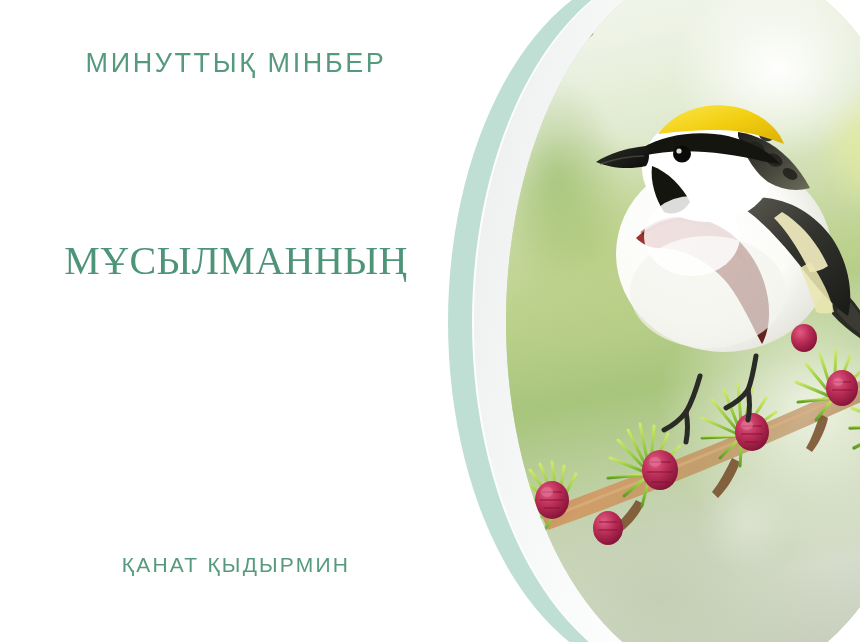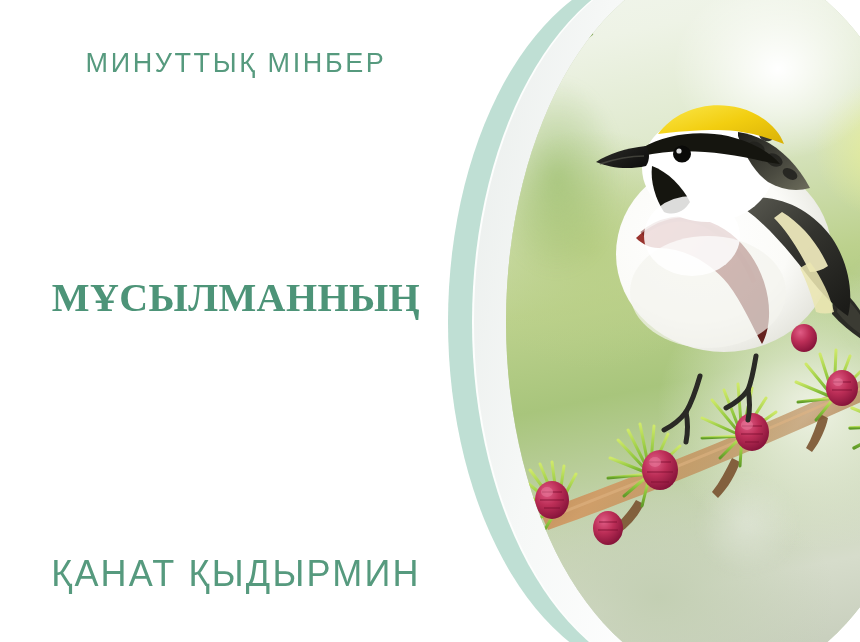--- a/index.html
+++ b/index.html
@@ -37,34 +37,33 @@
     color:#569a7e;
     white-space:nowrap;
   }
   .headline {
     position:absolute;
     left:0; top:236px;
     width:472px;
     text-align:center;
     font-family:"Liberation Serif", serif;
     font-size:40px;
-    font-weight:bold;
+    font-weight:normal;
     line-height:1.24;
     letter-spacing:0.4px;
     color:#4d9478;
-    margin-top:37px;
   }
   .headline .l2 { display:block; }
   .byline {
     position:absolute;
     left:0; top:553px;
     width:472px;
     text-align:center;
     font-family:"Liberation Sans", sans-serif;
-    font-size:36px;
+    font-size:21px;
     font-weight:500;
     letter-spacing:2.2px;
     color:#569a7e;
     white-space:nowrap;
   }
 
   
   .photo-zone {
     position:absolute;
     left:430px; top:-34px;

